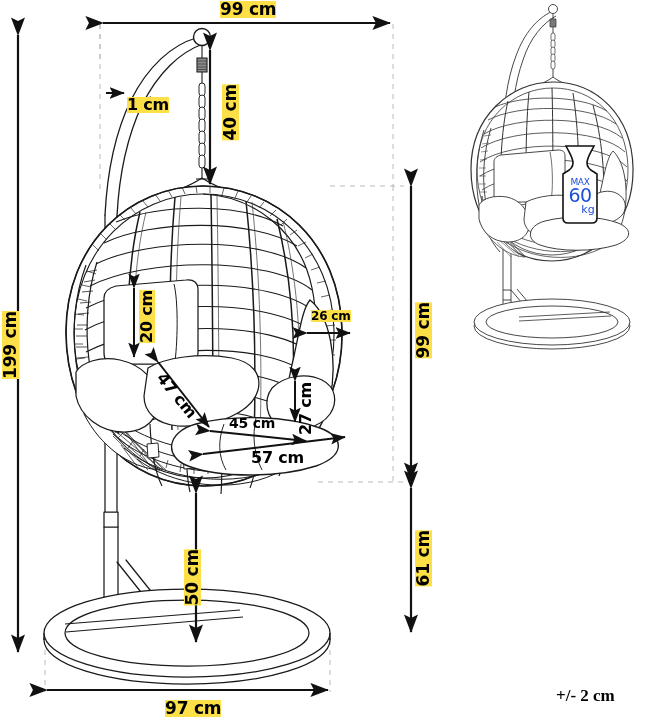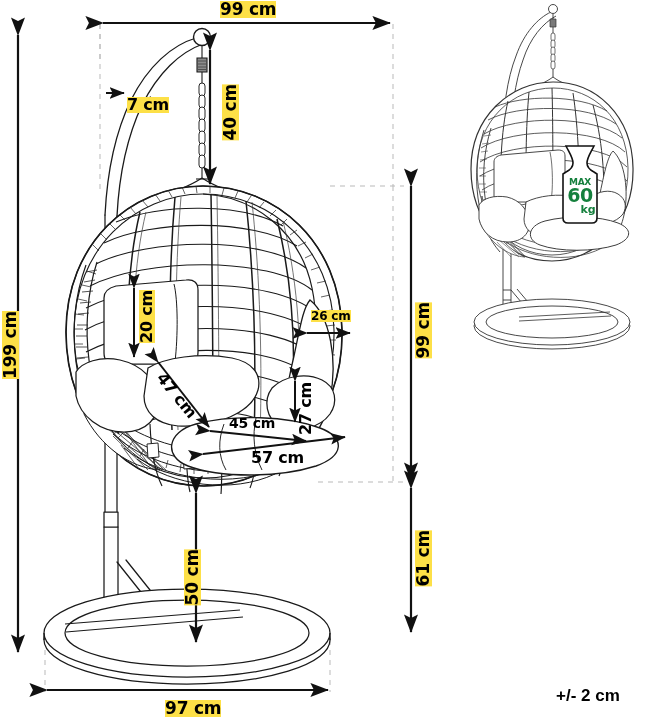--- a/index.html
+++ b/index.html
@@ -17,27 +17,27 @@
     font-weight:bold;
     color:#000;
     white-space:nowrap;
     background:#fde047;
     line-height:1;
     letter-spacing:-0.2px;
   }
   .vert{ writing-mode:vertical-rl; transform:rotate(180deg); }
   .tol{
     position:absolute;
-    font-family:Liberation Sans, sans-serif;
+    font-family:Liberation Serif, serif;
     font-weight:bold;font-size:17px;color:#000;white-space:nowrap;
   }
   .maxbox{
     position:absolute;text-align:center;line-height:1;
     font-family:"DejaVu Sans","Liberation Sans",sans-serif;
-    font-weight:bold;color:#15803d;
+    font-weight:normal;color:#1d4ed8;
   }
   .maxbox .m1{font-size:9px;display:block;letter-spacing:-0.3px;}
   .maxbox .m2{font-size:19px;display:block;margin-top:-1px;letter-spacing:-0.5px;}
   .maxbox .m3{font-size:11px;display:block;margin-top:-1px;margin-left:16px;}
 </style>
 </head>
 <body>
 
 <div id="stage">
 
@@ -397,21 +397,21 @@
   </svg>
 
   <div class="dimlabel" style="left:220px;top:1px;font-size:17px;">99 cm</div>
 
   <div class="dimlabel vert" style="left:2px;top:311px;font-size:17px;">199 cm</div>
 
   <div class="dimlabel" style="left:157px;top:700px;font-size:17px;margin-left:8px;">97 cm</div>
 
   <div class="dimlabel vert" style="left:222px;top:84px;font-size:17px;">40 cm</div>
 
-  <div class="dimlabel" style="left:127px;top:97px;font-size:16px;">7 cm</div>
+  <div class="dimlabel" style="left:127px;top:97px;font-size:16px;">1 cm</div>
 
   <div class="dimlabel vert" style="left:415px;top:302px;font-size:17px;">99 cm</div>
 
   <div class="dimlabel vert" style="left:415px;top:530px;font-size:17px;">61 cm</div>
 
   <div class="dimlabel vert" style="left:184px;top:549px;font-size:17px;">50 cm</div>
 
   <div class="dimlabel vert" style="left:139px;top:290px;font-size:16px;">20 cm</div>
 
   <div class="dimlabel" style="left:311px;top:310px;font-size:12px;">26 cm</div>

